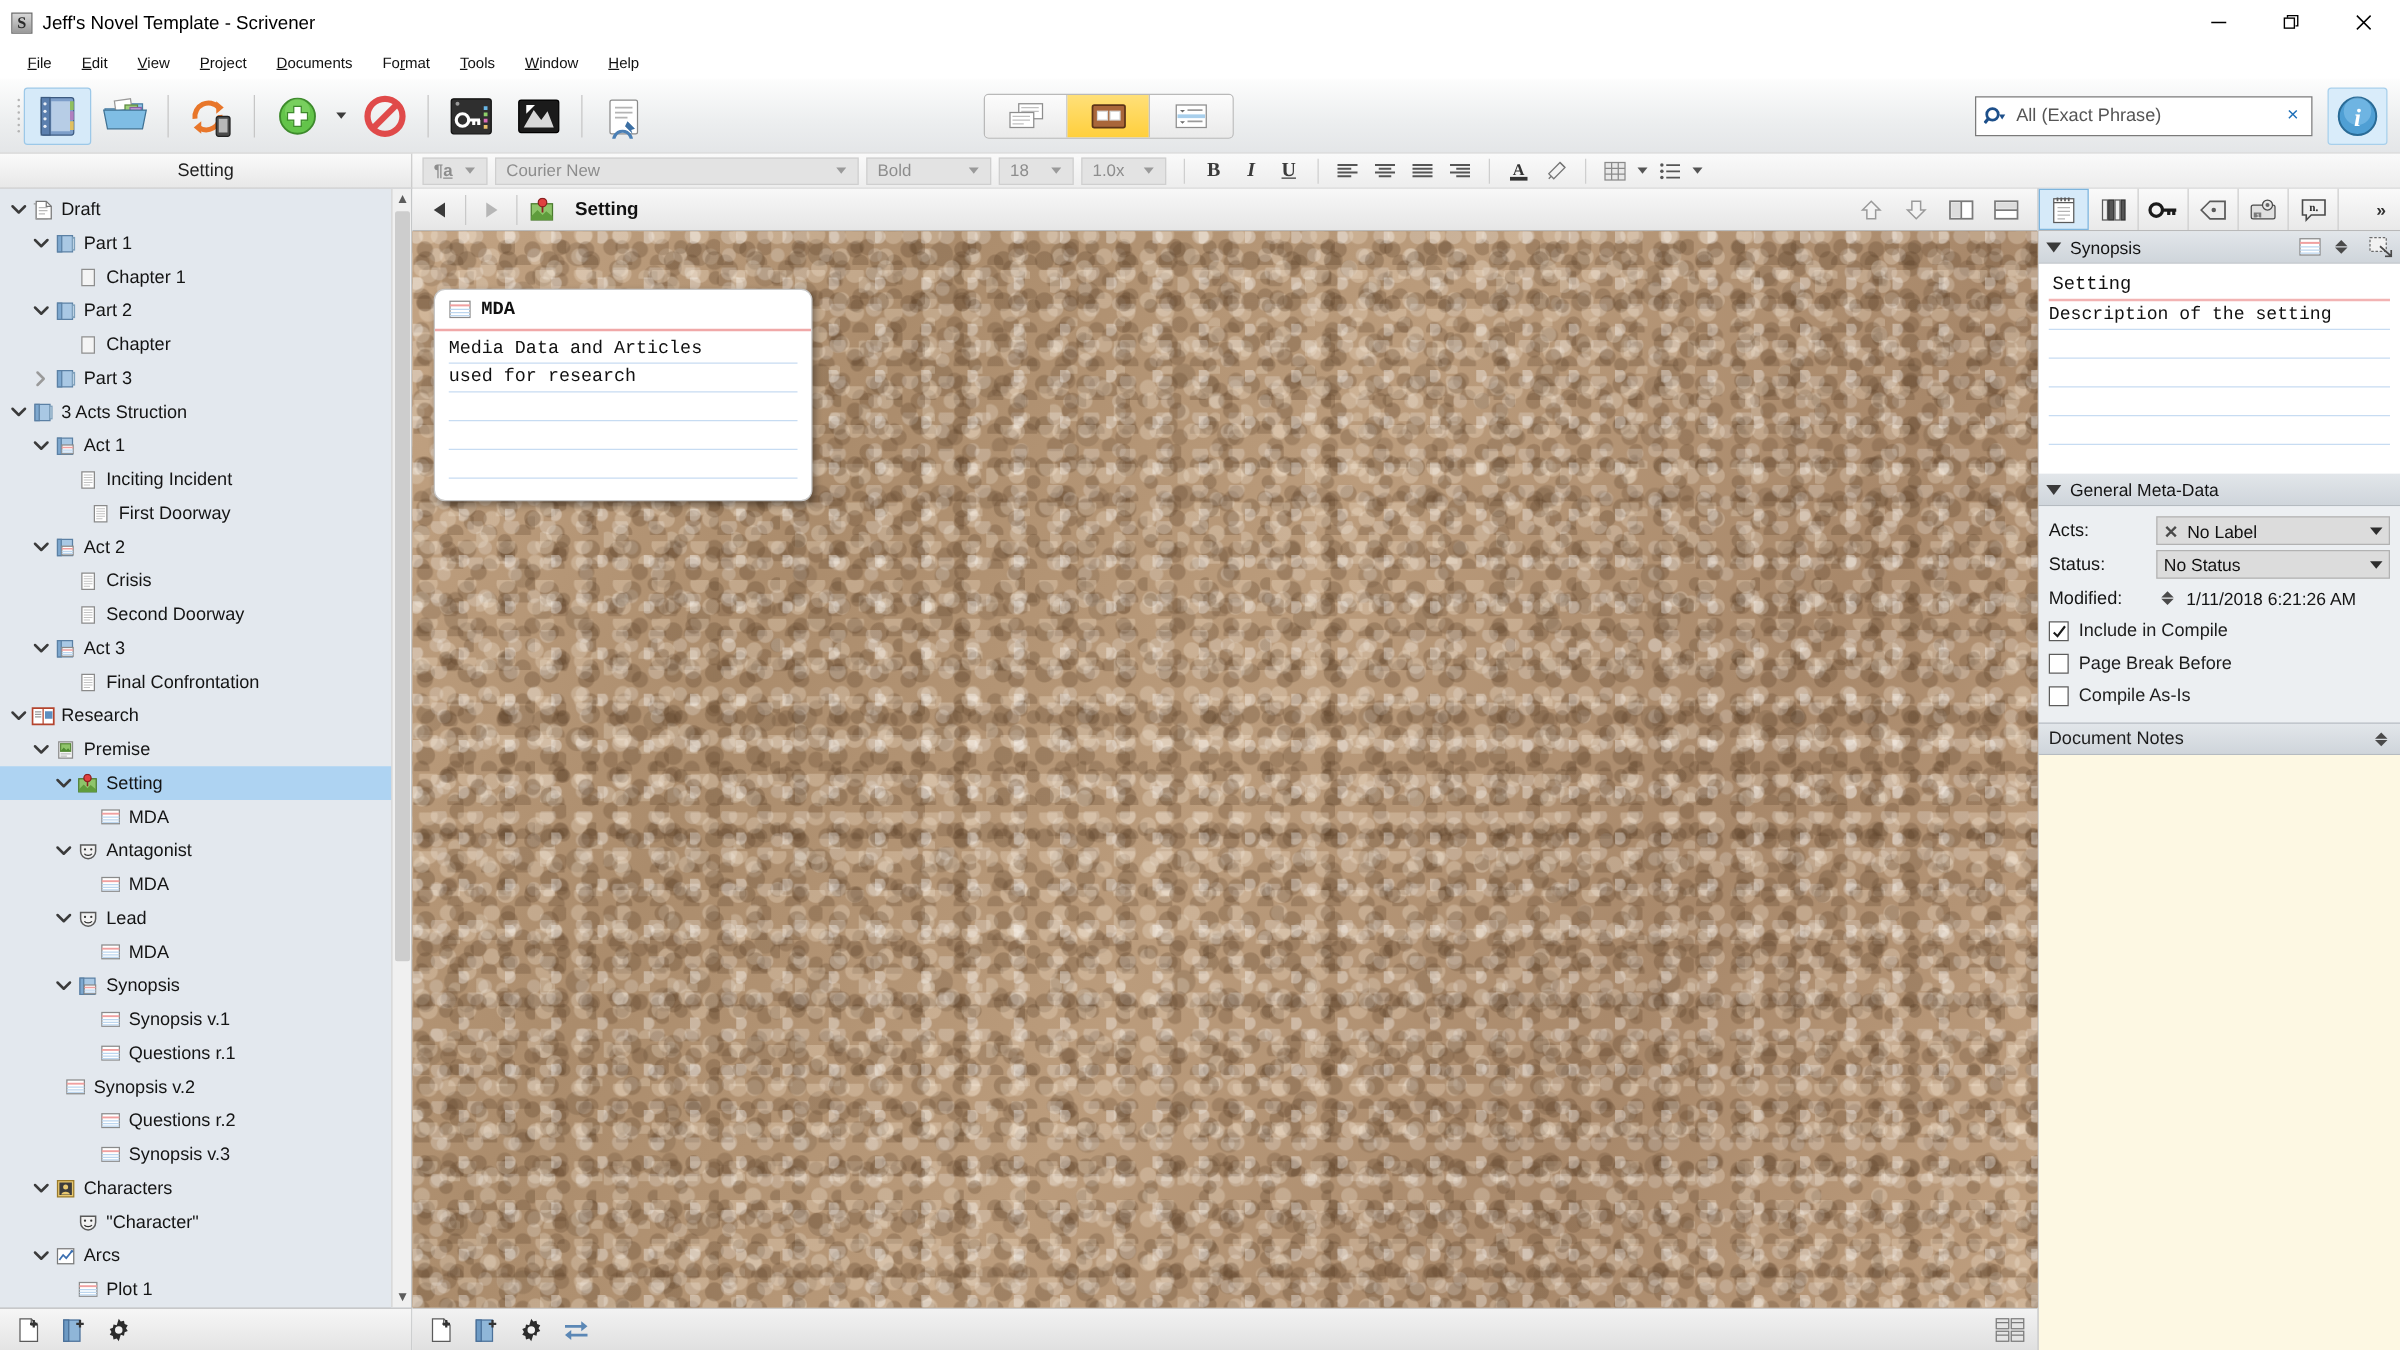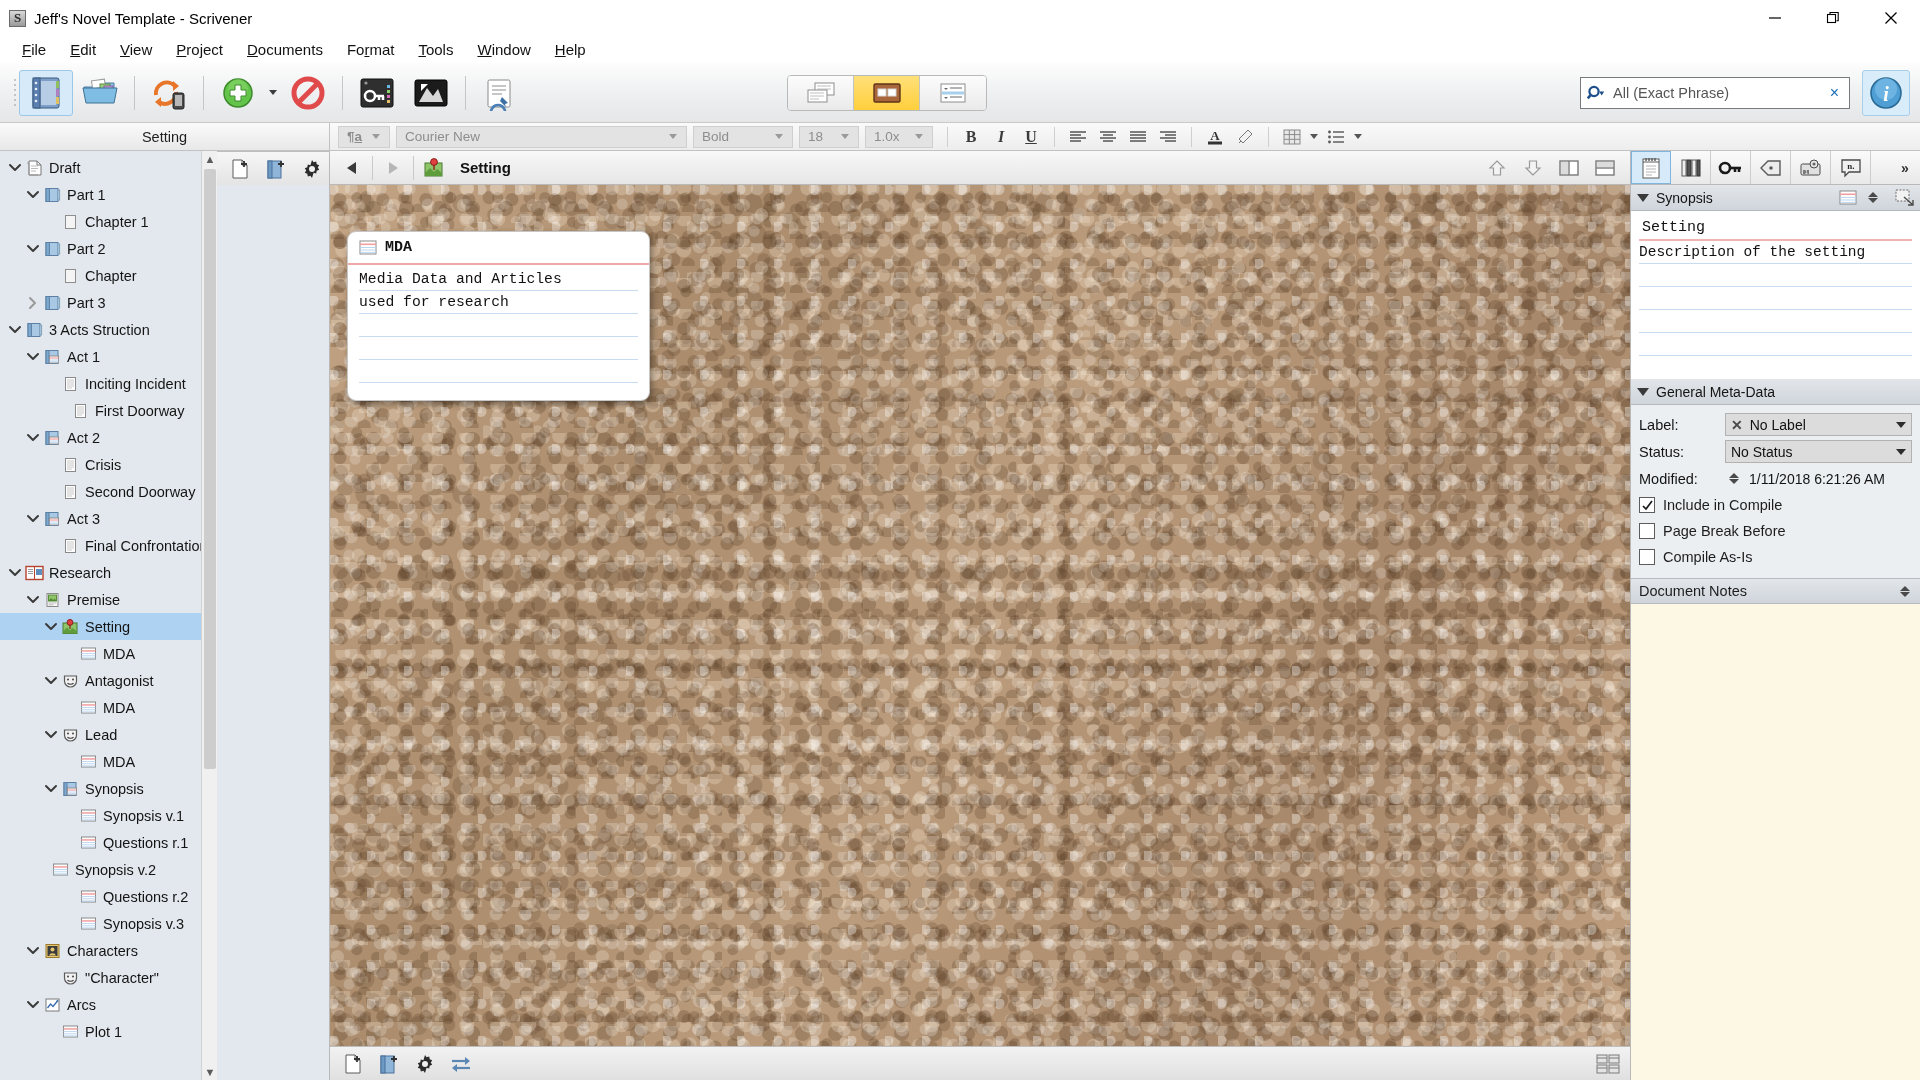--- a/index.html
+++ b/index.html
@@ -19,21 +19,21 @@
     display: flex; align-items: center; justify-content: center;
     font-family: "Liberation Serif", serif; font-size: 13px; font-weight: bold; color: #2a2a2a;
   }
   .title-text { font-size: 15px; color: #000; }
   .win-controls { margin-left: auto; display: flex; height: 36px; }
   .win-btn { width: 58px; height: 36px; display: flex; align-items: center; justify-content: center; }
   .win-btn svg { display: block; }
 
   
   .menubar { height: 27px; background: #fff; display: flex; align-items: center; padding-left: 10px; flex: 0 0 27px; }
-  .menu-item { padding: 3px 12px; font-size: 15px; color: #111; }
+  .menu-item { padding: 3px 12px; font-size: 12px; color: #111; }
   .menu-item u { text-decoration: underline; }
 
   
   .toolbar {
     height: 60px; flex: 0 0 60px;
     background: linear-gradient(#fdfdfd, #eceeef 60%, #e4e6e8);
     border-bottom: 1px solid #c9c9c9;
     display: flex; align-items: center; padding: 0 10px; gap: 0px;
   }
   .grip { width: 9px; height: 34px; display: flex; flex-direction: column; justify-content: center; align-items: center; gap: 3px; }
@@ -64,21 +64,21 @@
   .fcombo .lbl { padding: 0 4px; white-space: nowrap; }
   .fcombo .cc { width: 0; height: 0; border-left: 4px solid transparent; border-right: 4px solid transparent; border-top: 5px solid #9a9a9a; margin: 0 5px 0 auto; }
   .fsep { width: 1px; height: 20px; background: #cfcfcf; margin: 0 8px; }
   .fmt-ico { width: 30px; height: 24px; display: flex; align-items: center; justify-content: center; font-size: 16px; color: #3b3b3b; }
   .fmt-dd { width: 14px; height: 24px; display: flex; align-items: center; justify-content: center; }
 
   
   .body { flex: 1; display: flex; min-height: 0; }
 
   
-  .binder { width: 330px; background: #e3e8ee; display: flex; border-right: 1px solid #b9b9b9; }
+  .binder { width: 330px; background: #e3e8ee; display: flex; flex-direction: column; border-right: 1px solid #b9b9b9; }
   .tree { flex: 1; overflow: hidden; position: relative; padding-top: 3px; }
   .row { height: 27px; display: flex; align-items: center; font-size: 14.5px; color: #141414; padding-right: 4px; white-space: nowrap; }
   .row.sel { background: #aed3f2; }
   .tw { width: 18px; display: flex; align-items: center; justify-content: center; flex: 0 0 18px; }
   .tw svg { display: block; }
   .ico { width: 20px; height: 18px; flex: 0 0 20px; margin-right: 5px; display: flex; align-items: center; justify-content: center; }
   .scrollv { position: absolute; right: 0; top: 0; width: 16px; height: 100%; background: #f0f0f0; border-left: 1px solid #d2d2d2; }
   .scroll-thumb { position: absolute; left: 2px; width: 12px; background: #cdcdcd; border-radius: 2px; }
   .sc-arrow { position: absolute; left: 0; width: 16px; height: 16px; display: flex; align-items: center; justify-content: center; color: #5c5c5c; font-size: 11px; }
   .binder-foot { height: 34px; flex: 0 0 34px; background: linear-gradient(#f6f6f6,#e4e4e4); border-top: 1px solid #bdbdbd; display: flex; align-items: center; padding-left: 6px; gap: 2px; }
@@ -1112,21 +1112,21 @@
         <div class="syn-line">&nbsp;</div>
       </div>
 
       <div class="sect-head">
         <div class="tri-down"></div>
         <span>General Meta-Data</span>
       </div>
 
       <div class="meta">
         <div class="mrow">
-          <div class="mlabel">Label:</div>
+          <div class="mlabel">Acts:</div>
           <div class="mcombo">
             <span style="color:#4a4a4a;margin-right:7px;font-weight:bold">✕</span>
             <span>No Label</span>
             <span class="ar"></span>
           </div>
         </div>
         <div class="mrow">
           <div class="mlabel">Status:</div>
           <div class="mcombo">
             <span>No Status</span>

